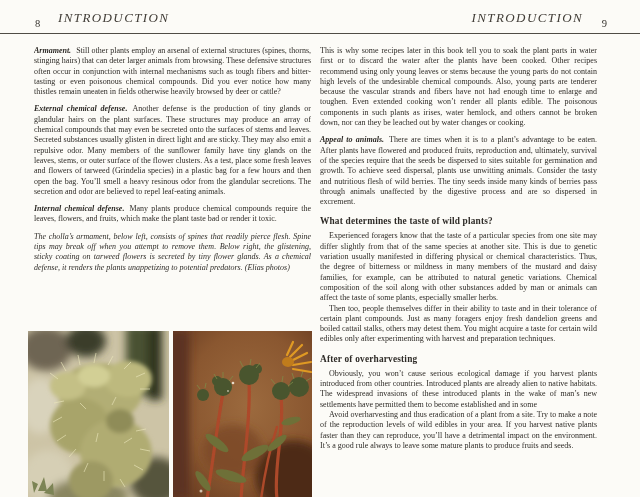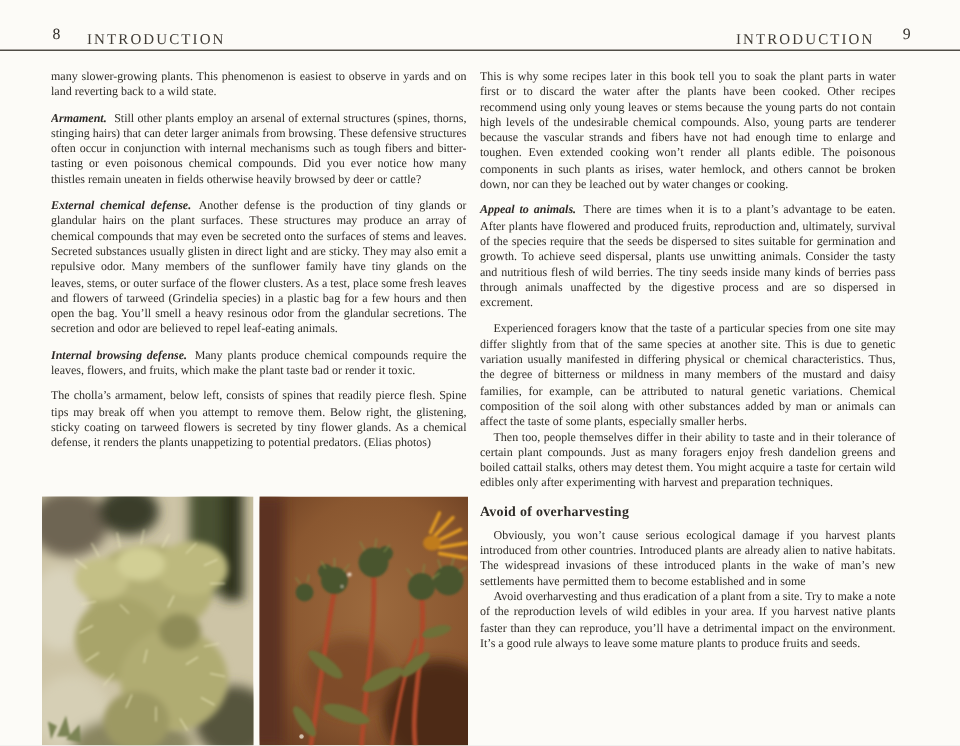--- a/index.html
+++ b/index.html
@@ -2,62 +2,61 @@
 <html><head>
 <meta charset="utf-8">
 <style>
   html,body { margin:0; padding:0; background:#e8e8e8; }
   .spread {
     position:relative; width:640px; height:497px; overflow:hidden;
     background:#fcfbf7; color:#2e2b27;
     font-family:"Liberation Serif","DejaVu Serif",serif;
   }
   .running-head {
-    position:absolute; top:21px; font-size:10px; letter-spacing:1.4px;
-    color:#403c36; white-space:nowrap;
+    position:absolute; top:10px; font-size:13px; letter-spacing:1.4px;
+    color:#403c36; white-space:nowrap;font-style:italic;
   }
   .rh-left { left:58px; }
   .rh-right { right:57px; }
   .folio { position:absolute; top:18px; font-size:10.5px; color:#33302b; }
   .folio-left { left:35px; }
   .folio-right { right:33px; }
   .header-rule { position:absolute; top:33px; left:0; width:640px; height:0; border-top:1px solid #504d46; }
   .col { position:absolute; top:46px; width:277px; }
   .col-left  { left:34px; max-height:285px; overflow:hidden; }
   .col-right { left:320px; }
   p.body {
     font-size:8px; line-height:10.3px; text-align:justify;
     margin:0 0 7px 0;
   }
   .lead { font-weight:bold; font-style:italic; margin-right:5px; }
-  .caption { margin-top:1px; }
+  .caption { font-style:italic; margin-top:1px; }
   h2.subhead { font-size:9.3px; font-weight:bold; margin:9px 0 5px 0; letter-spacing:0.2px; }
   p.indent { text-indent:9px; margin:0; }
   .photos {
     position:absolute; left:28px; top:331px; width:284px; height:166px;
     display:flex; gap:4px;
   }
   .photo { display:block; }
 </style>
 </head>
 <body>
 
 <div class="spread">
 
   <div class="folio folio-left">8</div>
   <div class="running-head rh-left">INTRODUCTION</div>
   <div class="running-head rh-right">INTRODUCTION</div>
   <div class="folio folio-right">9</div>
   <div class="header-rule"></div>
 
   <div class="col col-left">
-    <p class="body"><span>many slower-growing plants. This phenomenon is easiest to observe in yards and on land reverting back to a wild state.</span></p>
     <p class="body"><span class="lead">Armament.</span><span>Still other plants employ an arsenal of external structures (spines, thorns, stinging hairs) that can deter larger animals from browsing. These defensive structures often occur in conjunction with internal mechanisms such as tough fibers and bitter-tasting or even poisonous chemical compounds. Did you ever notice how many thistles remain uneaten in fields otherwise heavily browsed by deer or cattle?</span></p>
     <p class="body"><span class="lead">External chemical defense.</span><span>Another defense is the production of tiny glands or glandular hairs on the plant surfaces. These structures may produce an array of chemical compounds that may even be secreted onto the surfaces of stems and leaves. Secreted substances usually glisten in direct light and are sticky. They may also emit a repulsive odor. Many members of the sunflower family have tiny glands on the leaves, stems, or outer surface of the flower clusters. As a test, place some fresh leaves and flowers of tarweed (Grindelia species) in a plastic bag for a few hours and then open the bag. You’ll smell a heavy resinous odor from the glandular secretions. The secretion and odor are believed to repel leaf-eating animals.</span></p>
-    <p class="body"><span class="lead">Internal browsing defense.</span><span>Many plants produce chemical compounds require the leaves, flowers, and fruits, which make the plant taste bad or render it toxic.</span></p>
+    <p class="body"><span class="lead">Internal chemical defense.</span><span>Many plants produce chemical compounds require the leaves, flowers, and fruits, which make the plant taste bad or render it toxic.</span></p>
     <p class="body caption">The cholla’s armament, below left, consists of spines that readily pierce flesh. Spine tips may break off when you attempt to remove them. Below right, the glistening, sticky coating on tarweed flowers is secreted by tiny flower glands. As a chemical defense, it renders the plants unappetizing to potential predators. (Elias photos)</p>
   </div>
 
   <div class="photos">
     <svg class="photo" width="141" height="166" viewBox="0 0 141 166" role="img">
       <defs>
         <filter id="b4" x="-40%" y="-40%" width="180%" height="180%">
             <feGaussianBlur stdDeviation="4"></feGaussianBlur>
           </filter>
         <filter id="b2" x="-40%" y="-40%" width="180%" height="180%">
@@ -147,21 +146,22 @@
         <ellipse cx="115" cy="31" rx="6" ry="5" fill="#c07b1d"></ellipse>
       </g>
       <circle cx="28" cy="160" r="1.5" fill="#e8e0d0" opacity="0.8"></circle>
     </svg>
   </div>
 
   <div class="col col-right">
     <p class="body"><span>This is why some recipes later in this book tell you to soak the plant parts in water first or to discard the water after the plants have been cooked. Other recipes recommend using only young leaves or stems because the young parts do not contain high levels of the undesirable chemical compounds. Also, young parts are tenderer because the vascular strands and fibers have not had enough time to enlarge and toughen. Even extended cooking won’t render all plants edible. The poisonous components in such plants as irises, water hemlock, and others cannot be broken down, nor can they be leached out by water changes or cooking.</span></p>
     <p class="body"><span class="lead">Appeal to animals.</span><span>There are times when it is to a plant’s advantage to be eaten. After plants have flowered and produced fruits, reproduction and, ultimately, survival of the species require that the seeds be dispersed to sites suitable for germination and growth. To achieve seed dispersal, plants use unwitting animals. Consider the tasty and nutritious flesh of wild berries. The tiny seeds inside many kinds of berries pass through animals unaffected by the digestive process and are so dispersed in excrement.</span></p>
 
+    <h2 class="subhead">What determines the taste of wild plants?</h2>
     <p class="body indent">Experienced foragers know that the taste of a particular species from one site may differ slightly from that of the same species at another site. This is due to genetic variation usually manifested in differing physical or chemical characteristics. Thus, the degree of bitterness or mildness in many members of the mustard and daisy families, for example, can be attributed to natural genetic variations. Chemical composition of the soil along with other substances added by man or animals can affect the taste of some plants, especially smaller herbs.</p>
     <p class="body indent">Then too, people themselves differ in their ability to taste and in their tolerance of certain plant compounds. Just as many foragers enjoy fresh dandelion greens and boiled cattail stalks, others may detest them. You might acquire a taste for certain wild edibles only after experimenting with harvest and preparation techniques.</p>
 
-    <h2 class="subhead">Avoid of overharvesting</h2>
+    <h2 class="subhead">After of overharvesting</h2>
     <p class="body indent">Obviously, you won’t cause serious ecological damage if you harvest plants introduced from other countries. Introduced plants are already alien to native habitats. The widespread invasions of these introduced plants in the wake of man’s new settlements have permitted them to become established and in some</p>
     <p class="body indent">Avoid overharvesting and thus eradication of a plant from a site. Try to make a note of the reproduction levels of wild edibles in your area. If you harvest native plants faster than they can reproduce, you’ll have a detrimental impact on the environment. It’s a good rule always to leave some mature plants to produce fruits and seeds.</p>
   </div>
 
 </div>
 
 </body></html>

